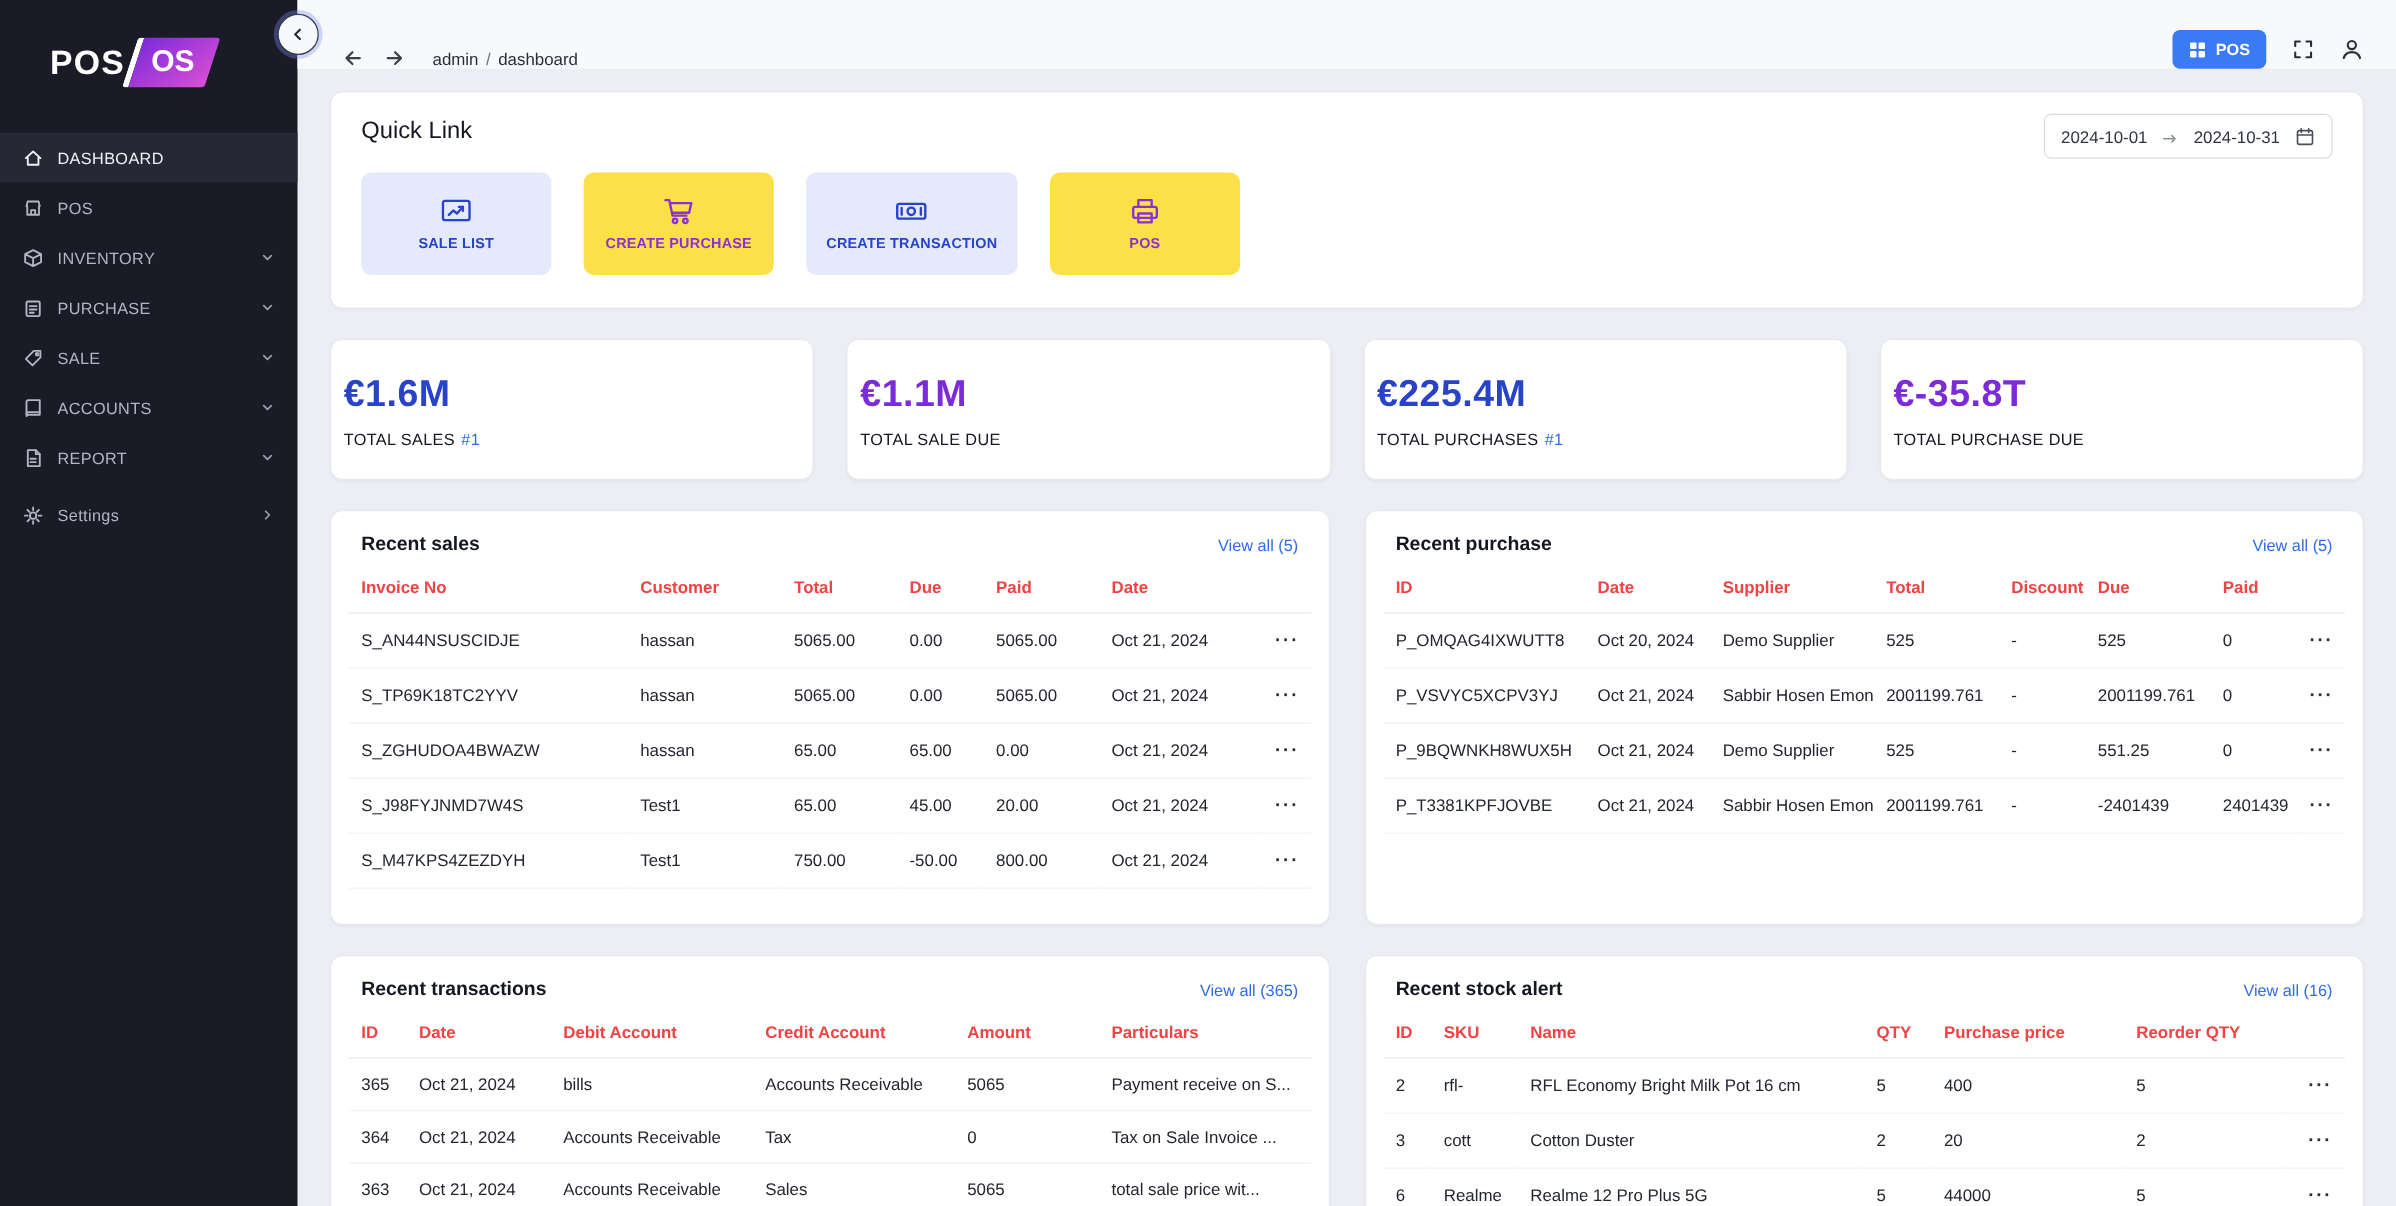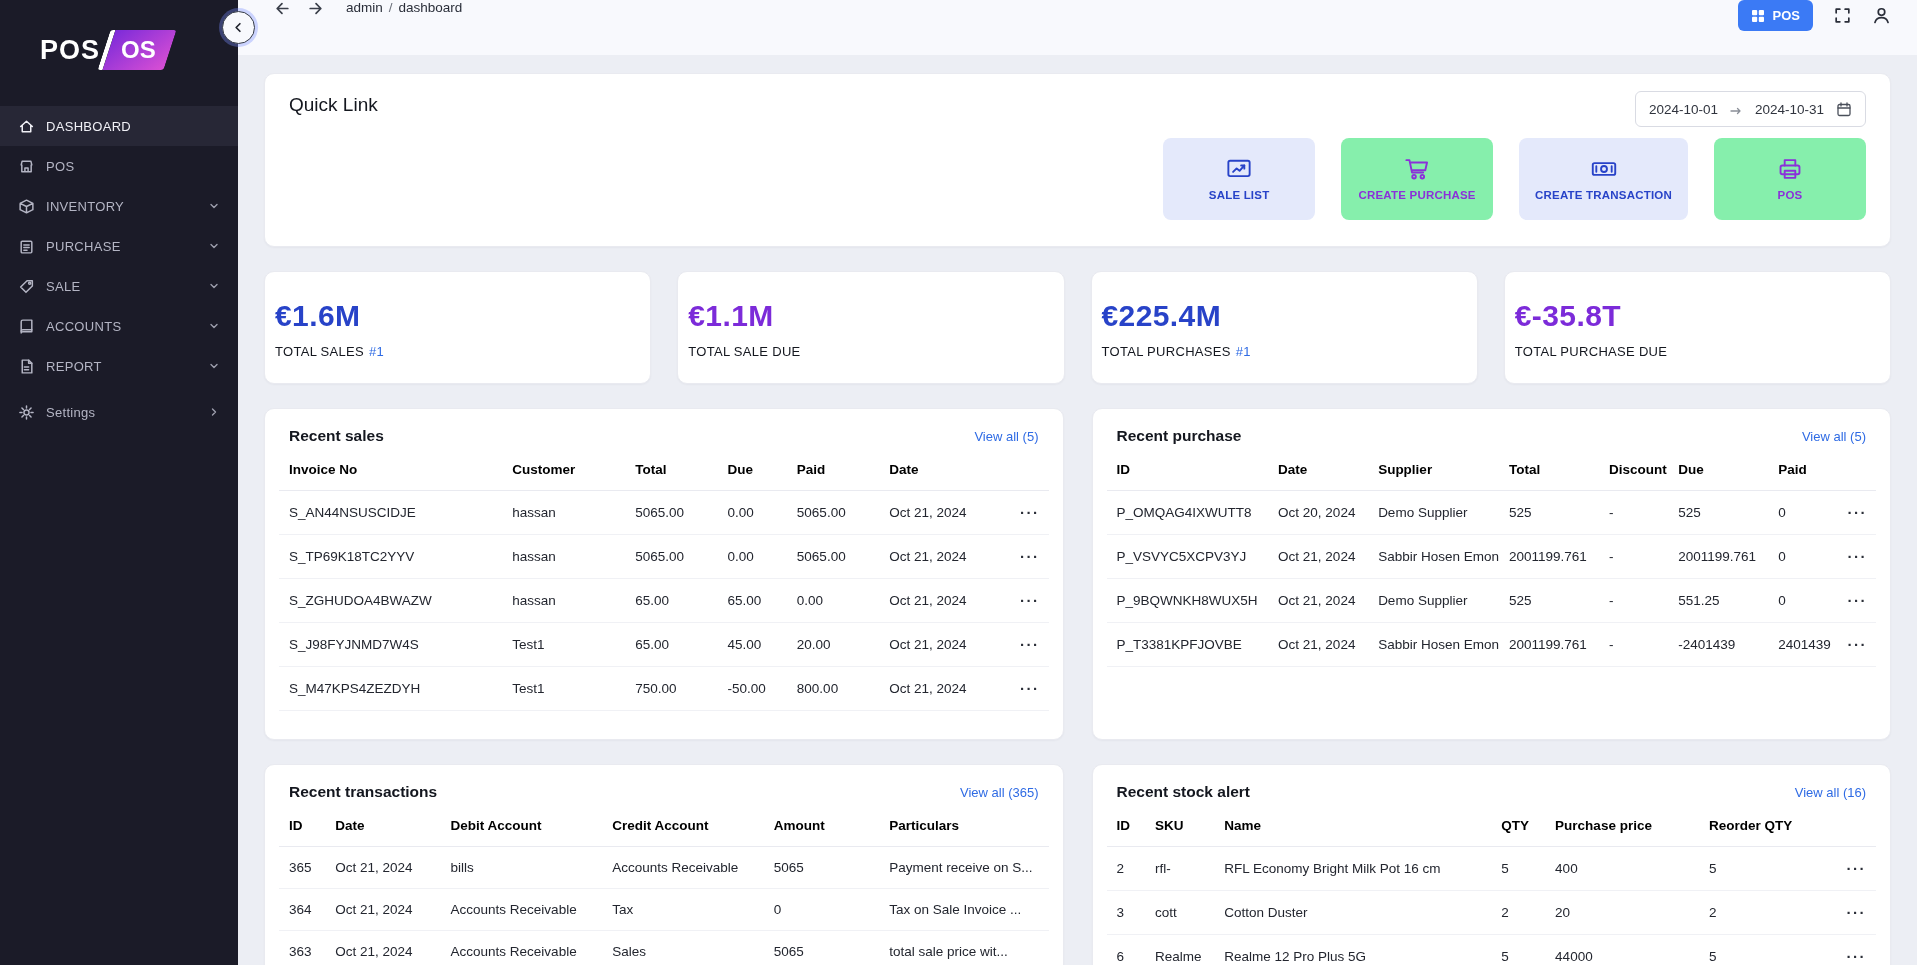--- a/index.html
+++ b/index.html
@@ -17,21 +17,21 @@
   .nav { padding-top:6px; display:flex; flex-direction:column; }
   .nav-item { height:40px; display:flex; align-items:center; gap:11px; padding:0 18px;
     color:#b4b5c4; font-size:13px; letter-spacing:.3px; cursor:pointer; }
   .nav-item.active { background:#272736; color:#f0f0f6; }
   .nav-item .nicon { display:flex; width:17px; }
   .nav-item .chev { margin-left:auto; display:flex; opacity:.85; }
   .nav-item.settings { margin-top:6px; }
 
   
   .main { flex:1; min-width:0; display:flex; flex-direction:column; }
-  .topbar { height:55px; background:#f8f9fd; display:flex; align-items:flex-start; position:relative;
+  .topbar { height:55px; background:#f8f9fd; display:flex; align-items:flex-end; position:relative;
     padding:0 26px 0 36px; flex-shrink:0; }
   .back-circle { position:absolute; left:-16px; top:11px; width:33px; height:33px; border-radius:50%;
     background:#f8f9fd; border:1.5px solid #343a46; display:flex; align-items:center; justify-content:center;
     box-shadow:0 0 0 3px rgba(120,140,255,.35); cursor:pointer; z-index:10; }
   .hist-arrows { display:flex; gap:16px; align-items:center; margin-right:22px; }
   .hist-arrows .harrow { display:flex; cursor:pointer; }
   .breadcrumb { font-size:13.5px; color:#2a2e39; display:flex; gap:6px; }
   .breadcrumb .sep { color:#6a6f7a; }
   .top-right { margin-left:auto; display:flex; align-items:center; gap:20px; }
   .pos-btn { background:var(--pos-button,#3b7af5); color:#fff; border:none; border-radius:6px;
@@ -42,44 +42,44 @@
   .content { flex:1; overflow:hidden; padding:18px 26px 0; }
 
   
   .card { background:#fff; border:1px solid #e9eaf0; border-radius:10px; box-shadow:0 1px 2px rgba(16,24,40,.04); }
   .quicklink-card { position:relative; padding:20px 24px 26px; margin-bottom:24px; }
   .ql-title { font-size:19px; font-weight:normal; color:#14171f; }
   .date-range { position:absolute; top:17px; right:24px; display:flex; align-items:center; gap:12px;
     border:1px solid #d9dbe3; border-radius:6px; background:#fff; padding:9px 13px; font-size:13.5px;
     color:#30343e; cursor:pointer; }
   .date-range .darrow { color:#8a8f98; display:flex; }
-  .ql-tiles { margin-top:22px; display:flex; justify-content:flex-end; gap:26px; }
+  .ql-tiles { margin-top:22px; display:flex; justify-content:flex-start; gap:26px; }
   .ql-tile { min-width:152px; height:82px; border-radius:8px; display:flex; flex-direction:column;
     align-items:center; justify-content:center; gap:8px; padding:0 16px; cursor:pointer;
     font-size:11.5px; font-weight:bold; letter-spacing:.2px; white-space:nowrap; }
   .ql-tile.blue { background:#e4e9fb; color:var(--accent-blue,#2f55d4); }
-  .ql-tile.purple { background:#86efac; color:#8b30d9; }
+  .ql-tile.purple { background:#fde047; color:#8b30d9; }
 
   
   .stats-row { display:grid; grid-template-columns:repeat(4,1fr); gap:26px; margin-bottom:24px; }
   .stat-card { padding:27px 10px 24px; text-align:left; }
   .stat-value { font-size:30px; font-weight:bold; letter-spacing:.4px; }
   .stat-value.blue { color:var(--accent-blue,#2f55d4); }
   .stat-value.purple { color:var(--accent-purple,#7c2bd9); }
   .stat-label { margin-top:11px; font-size:13px; font-weight:normal; color:#14171f; letter-spacing:.3px; }
   .stat-label .hash-link { color:var(--link-blue,#2f6be4); margin-left:5px; cursor:pointer; }
 
   
   .tables-row { display:grid; grid-template-columns:1fr 1fr; gap:28px; margin-bottom:24px; }
   .table-card { padding:18px 14px 28px; }
   .tc-head { display:flex; justify-content:space-between; align-items:center; padding:0 10px; margin-bottom:4px; }
   .tc-title { font-size:15.5px; font-weight:bold; color:#14171f; }
   .view-all { font-size:13px; color:var(--link-blue,#2f6be4); cursor:pointer; text-decoration:none; }
   table { width:100%; border-collapse:collapse; table-layout:fixed; font-size:13.5px; }
-  th { text-align:left; font-weight:bold; color:#000000; padding:13px 10px; border-bottom:1px solid #e9eaf0;
+  th { text-align:left; font-weight:bold; color:#ef4444; padding:13px 10px; border-bottom:1px solid #e9eaf0;
     white-space:nowrap; overflow:hidden; }
   td { padding:13px 10px; color:#23262f; border-bottom:1px solid #f0f1f5; white-space:nowrap; overflow:hidden; }
   .cell-actions { text-align:right; }
   .dots { font-weight:bold; font-size:15px; letter-spacing:1.5px; color:#2b2f38; cursor:pointer; }
 
   .t-sales th:nth-child(1){width:29%} .t-sales th:nth-child(2){width:16%}
   .t-sales th:nth-child(3){width:12%} .t-sales th:nth-child(4){width:9%}
   .t-sales th:nth-child(5){width:12%} .t-sales th:nth-child(6){width:17%}
   .t-sales th:nth-child(7){width:5%}
 

